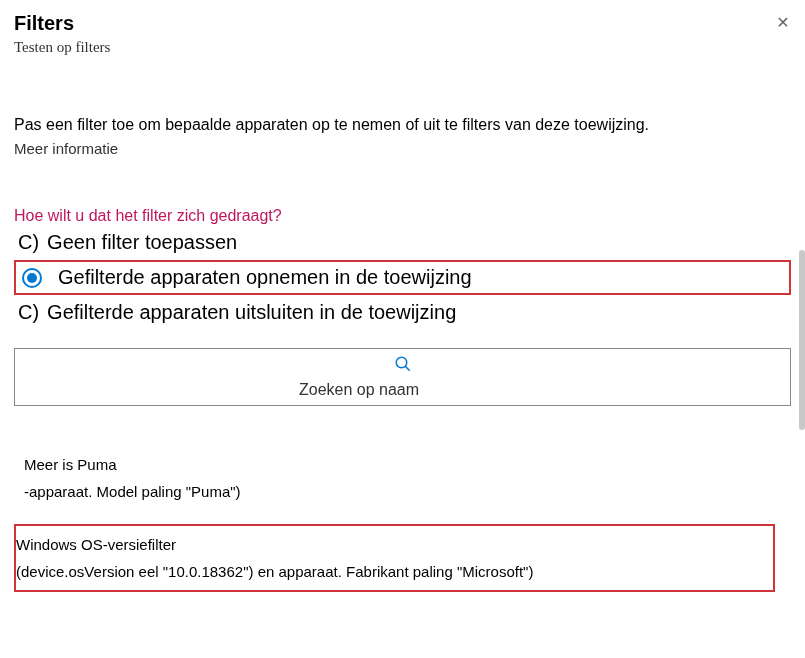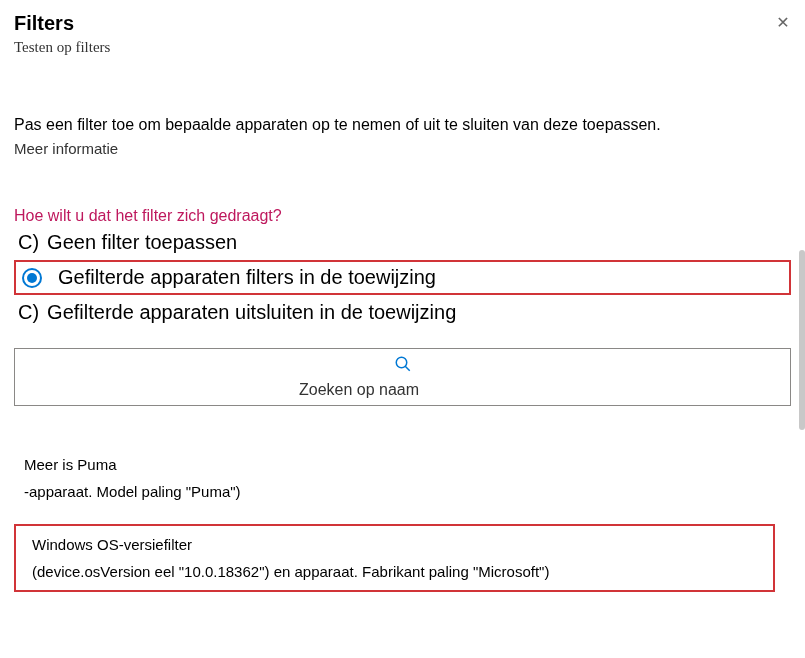--- a/index.html
+++ b/index.html
@@ -134,21 +134,21 @@
       color: #333;
     }
     .filter-list {
       padding-left: 10px;
     }
     .filter-item {
       margin-bottom: 24px;
     }
     .filter-item.highlighted {
       border: 2px solid #d13438;
-      padding: 10px 16px;
+      padding: 10px 0;
       margin-left: -10px;
       margin-right: 16px;
     }
     .filter-name {
       font-size: 15px;
       color: #000;
       margin-bottom: 10px;
     }
     .filter-expr {
       font-size: 15px;
@@ -177,34 +177,34 @@
 
 <div class="panel">
   <button class="close-btn">
     <span>✕</span>
   </button>
 
   <h1 class="title">Filters</h1>
   <div class="subtitle">Testen op filters</div>
 
   <div class="intro-section">
-    <div class="intro-text">Pas een filter toe om bepaalde apparaten op te nemen of uit te sluiten van deze toepassen.</div>
+    <div class="intro-text">Pas een filter toe om bepaalde apparaten op te nemen of uit te filters van deze toewijzing.</div>
     <div class="more-info">Meer informatie</div>
   </div>
 
   <div class="question">Hoe wilt u dat het filter zich gedraagt?</div>
 
   <div class="radio-group">
     <div class="radio-row">
       <span class="radio-letter">C)</span>
       <span class="radio-label">Geen filter toepassen</span>
     </div>
     <div class="radio-row highlighted">
       <span class="radio-circle selected"></span>
-      <span class="radio-label">Gefilterde apparaten filters in de toewijzing</span>
+      <span class="radio-label">Gefilterde apparaten opnemen in de toewijzing</span>
     </div>
     <div class="radio-row">
       <span class="radio-letter">C)</span>
       <span class="radio-label">Gefilterde apparaten uitsluiten in de toewijzing</span>
     </div>
   </div>
 
   <div class="search-box">
     <svg class="search-icon" width="18" height="18" viewBox="0 0 24 24" fill="none" stroke="#0078d4" stroke-width="2">
       <circle cx="10" cy="10" r="7"></circle>

